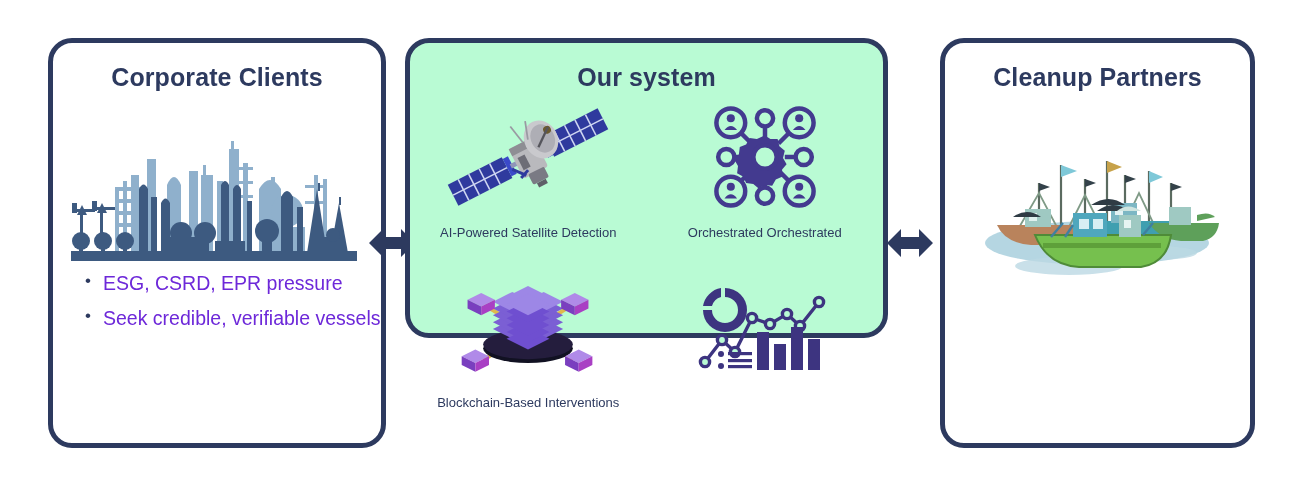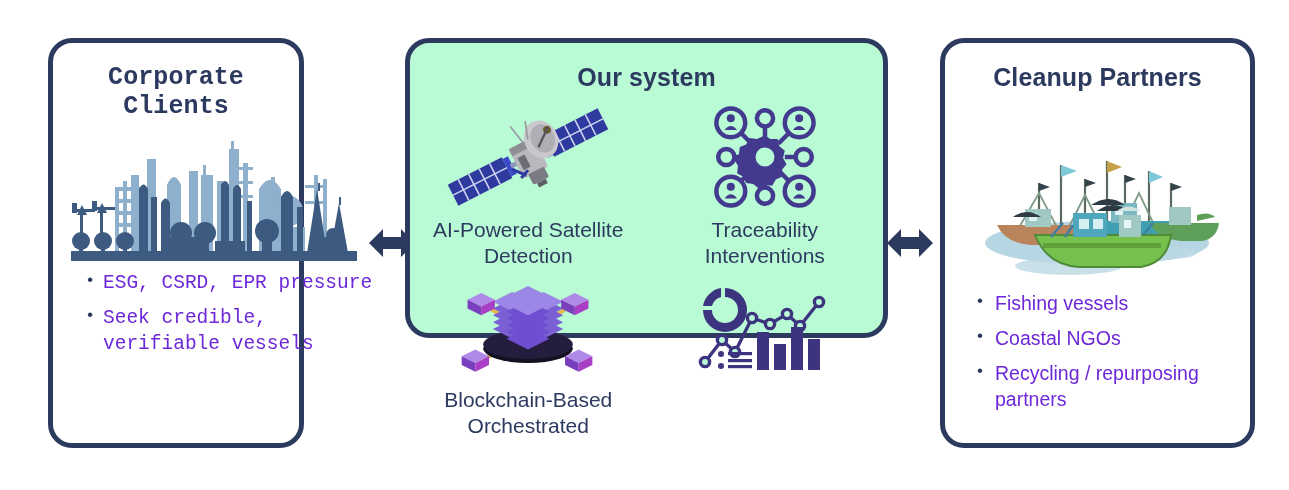--- a/index.html
+++ b/index.html
@@ -23,21 +23,21 @@
   }
 
   
   .panel {
     position: absolute;
     box-sizing: border-box;
     border: 5px solid #2d3a5f;
     border-radius: 24px;
     background: #ffffff;
   }
-  .panel-left  { left: 48px;  top: 38px; width: 256px; height: 410px; font-family: Liberation Mono, monospace; }
+  .panel-left  { left: 48px;  top: 38px; width: 338px; height: 410px; }
   .panel-center{ left: 405px; top: 38px; width: 483px; height: 300px;
                  background: #b9fbd4; }
   .panel-right { left: 930px; top: 38px; width: 315px; height: 410px; margin-left: 10px; }
 
   .panel-title {
     text-align: center;
     font-size: 25px;
     font-weight: bold;
     color: #2d3a5f;
     letter-spacing: 0.1px;
@@ -91,23 +91,23 @@
     align-items: center;
     justify-content: flex-start;
   }
   .sys-icon {
     height: 112px;
     display: flex;
     align-items: center;
     justify-content: center;
   }
   .sys-label {
-    margin-top: 4px;
+    margin-top: 12px;
     text-align: center;
-    font-size: 21px;
+    font-size: 13px;
     line-height: 1.24;
     color: #2d3a5f;
     max-width: 210px;
   }
 
   
   .arrow {
     position: absolute;
     width: 48px;
     height: 44px;
@@ -322,21 +322,21 @@
               <path d="M91 30 q7 -9 14 0 z" fill="#433a8f"></path>
               <circle cx="22" cy="98" r="16" fill="#b9fbd4" stroke="#433a8f" stroke-width="5"></circle>
               <circle cx="22" cy="93" r="4.5" fill="#433a8f"></circle>
               <path d="M15 106 q7 -9 14 0 z" fill="#433a8f"></path>
               <circle cx="98" cy="98" r="16" fill="#b9fbd4" stroke="#433a8f" stroke-width="5"></circle>
               <circle cx="98" cy="93" r="4.5" fill="#433a8f"></circle>
               <path d="M91 106 q7 -9 14 0 z" fill="#433a8f"></path>
             </g>
           </svg>
         </div>
-        <div class="sys-label">Traceability Interventions</div>
+        <div class="sys-label">Orchestrated Orchestrated</div>
       </div>
 
       <div class="sys-cell">
         <div class="sys-icon">
           <svg viewBox="0 0 160 100" width="156" height="98" aria-hidden="true">
 
             <g stroke="#e0b84c" stroke-width="4">
               <line x1="36" y1="28" x2="66" y2="46"></line>
               <line x1="124" y1="28" x2="96" y2="46"></line>
               <line x1="34" y1="84" x2="66" y2="64"></line>
@@ -395,21 +395,21 @@
               <path d="M12 80 l14 -7 14 7 -14 7 z" fill="#b08ae8"></path>
               <path d="M12 80 l14 7 v9 l-14 -7 z" fill="#7a3fbf"></path>
               <path d="M40 80 l-14 7 v9 l14 -7 z" fill="#a93fc4"></path>
 
               <path d="M118 80 l14 -7 14 7 -14 7 z" fill="#b08ae8"></path>
               <path d="M118 80 l14 7 v9 l-14 -7 z" fill="#7a3fbf"></path>
               <path d="M146 80 l-14 7 v9 l14 -7 z" fill="#a93fc4"></path>
             </g>
           </svg>
         </div>
-        <div class="sys-label">Blockchain-Based Orchestrated</div>
+        <div class="sys-label">Blockchain-Based Interventions</div>
       </div>
 
       <div class="sys-cell">
         <div class="sys-icon">
           <svg viewBox="0 0 140 95" width="140" height="95" aria-hidden="true">
             <g fill="#3d3480">
 
               <path d="M30 8 a22 22 0 1 1 -22 22 h9 a13 13 0 1 0 13 -13 z"></path>
               <path d="M8 26 a22 22 0 0 1 18 -18 v9 a13 13 0 0 0 -9 9 z"></path>
 
@@ -530,20 +530,15 @@
             <line x1="78" y1="106" x2="90" y2="92"></line>
             <line x1="92" y1="106" x2="100" y2="94"></line>
             <line x1="170" y1="104" x2="180" y2="92"></line>
           </g>
 
           <path d="M118 74 q18 -12 34 0 z" fill="#2f3b44"></path>
         </g>
       </svg>
     </div>
 
-    <ul class="bullets right-bullets">
-      <li>Fishing vessels</li>
-      <li>Coastal NGOs</li>
-      <li>Recycling / repurposing partners</li>
-    </ul>
   </div>
 
 </div>
 
 </body></html>

